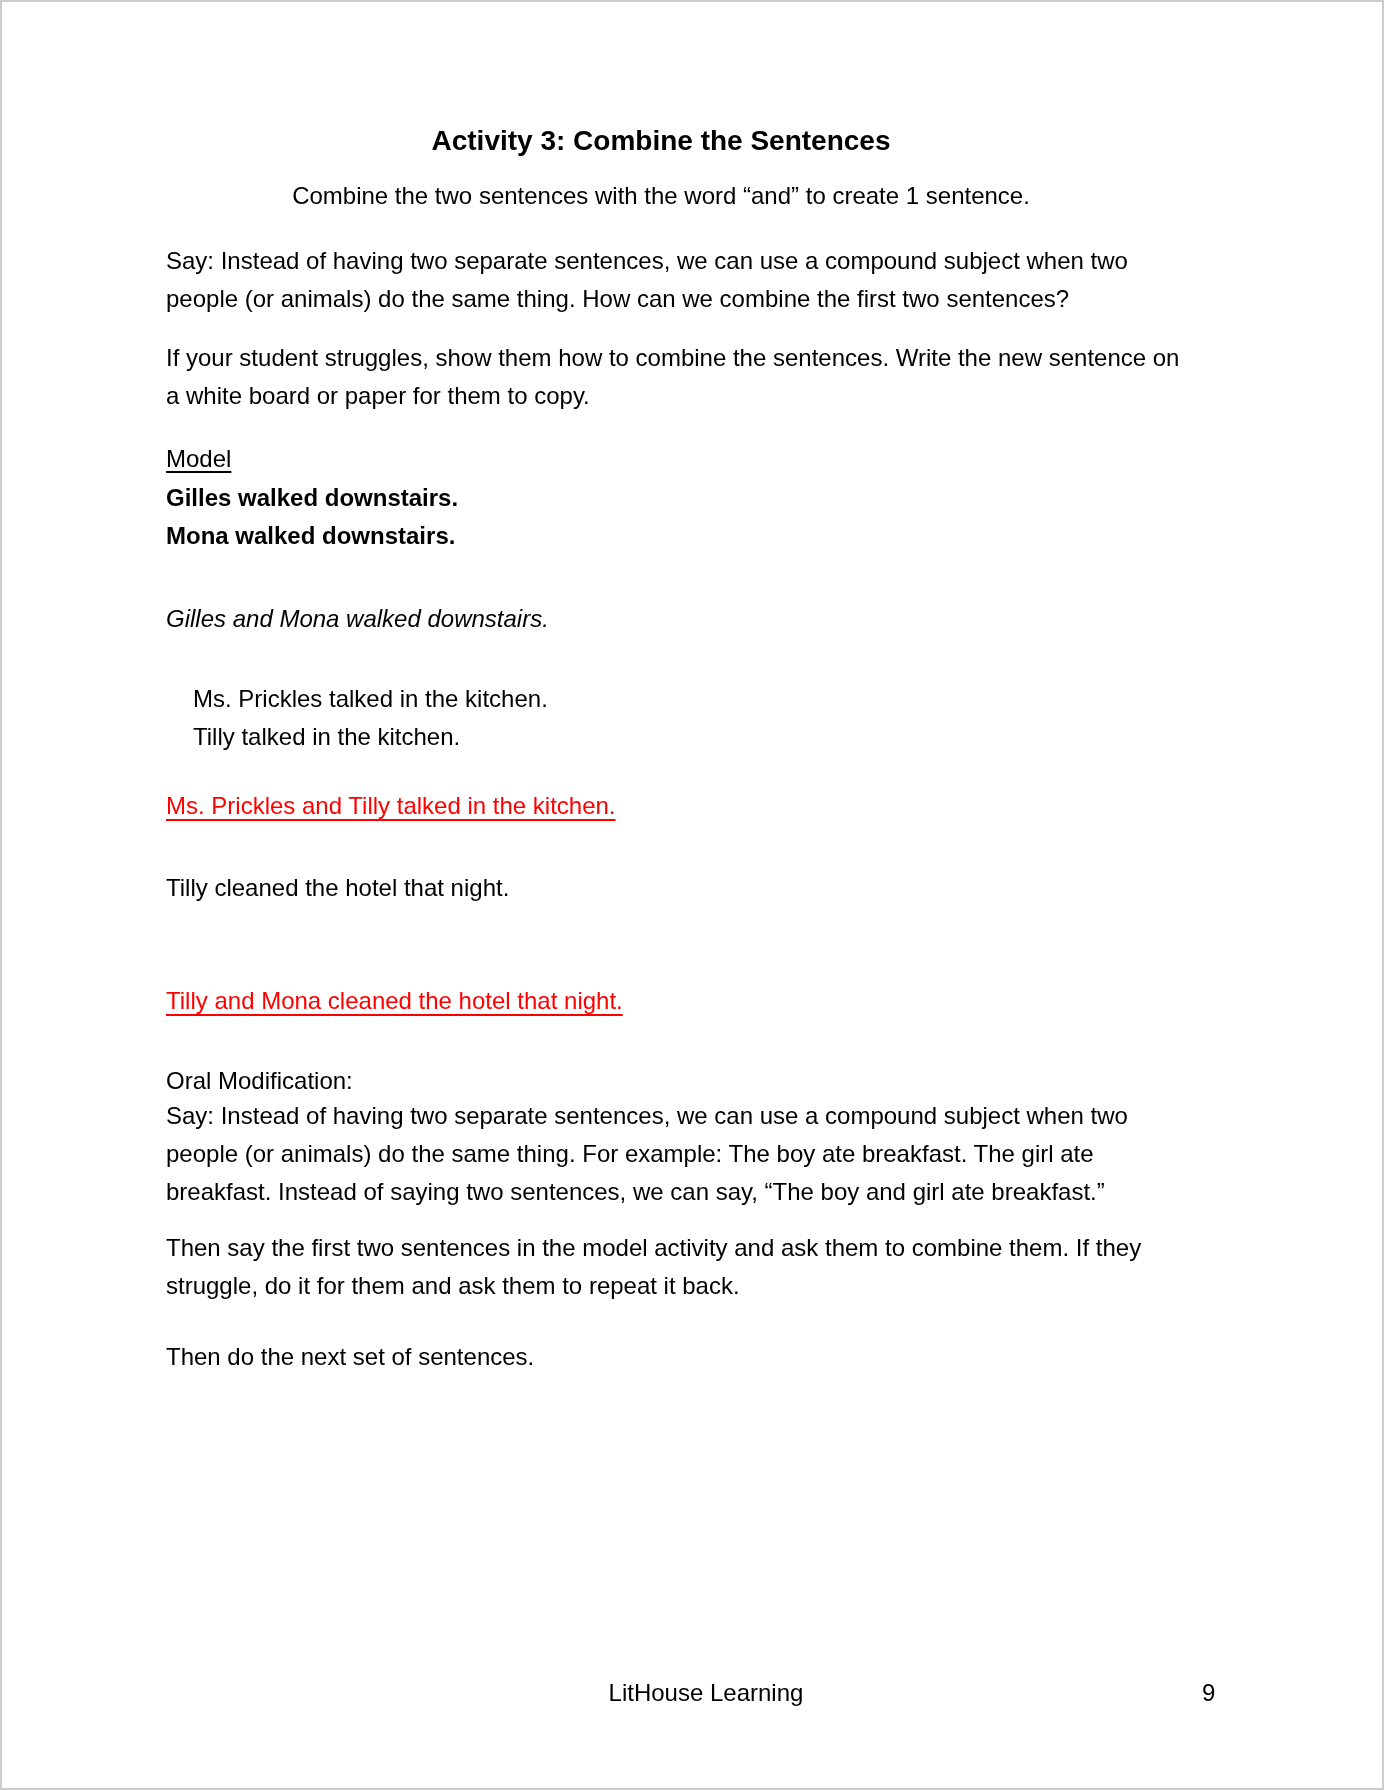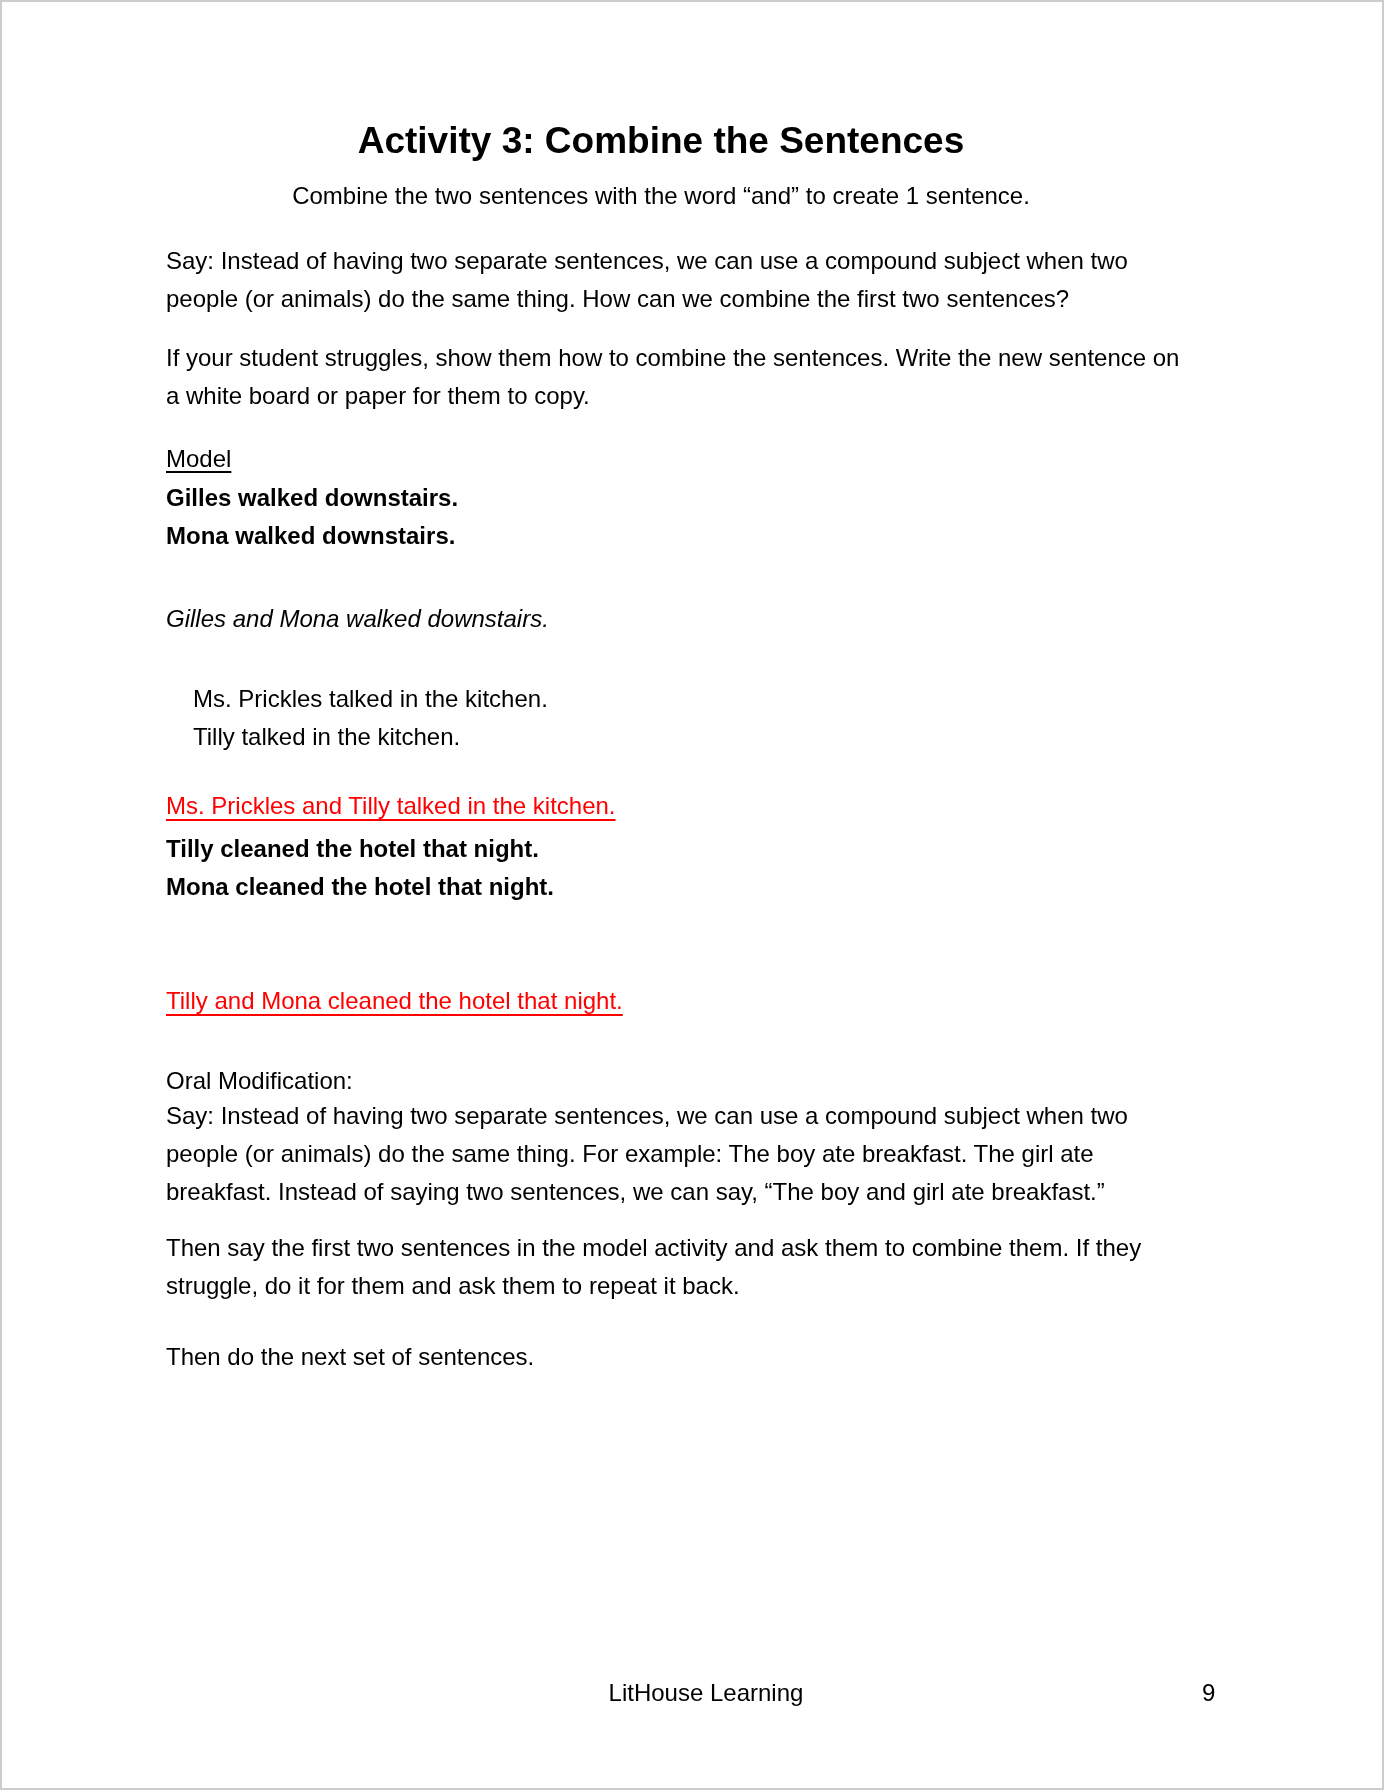--- a/index.html
+++ b/index.html
@@ -22,37 +22,37 @@
     position: absolute;
     left: 164px;
     width: 990px;
     font-size: 24px;
     line-height: 38px;
     white-space: nowrap;
   }
   .centered { text-align: center; }
   .doc-title {
     top: 116px;
-    font-size: 37px;
+    font-size: 28px;
     line-height: 46px;
     font-weight: bold;
   }
   .doc-subtitle { top: 175px; }
   .para-say      { top: 240px; }
   .para-support  { top: 337px; }
   .model-heading { top: 438px; }
   .model-heading span {
     text-decoration: underline;
     text-underline-offset: 4px;
   }
   .pair-1 { top: 477px; font-weight: bold; }
   .answer-1 { top: 590px; font-style: italic; margin-top: 8px; }
   .pair-2 { top: 678px; margin-left: 27px; }
   .answer-red-1 { top: 785px; }
-  .pair-3 { top: 828px; font-weight: bold; }
+  .pair-3 { top: 867px; }
   .answer-red-2 { top: 980px; }
   .answer-red {
     color: #ff0000;
     text-decoration: underline;
     text-underline-offset: 5px;
     text-decoration-thickness: 2px;
   }
   .oral-heading   { top: 1060px; }
   .para-oral-say  { top: 1095px; }
   .para-oral-then { top: 1227px; }
@@ -100,21 +100,20 @@
 
   <div class="block pair-2">
     <div>Ms. Prickles talked in the kitchen.</div>
     <div>Tilly talked in the kitchen.</div>
   </div>
 
   <div class="block answer-red answer-red-1">Ms. Prickles and Tilly talked in the kitchen.</div>
 
   <div class="block pair-3">
     <div>Tilly cleaned the hotel that night.</div>
-    <div>Mona cleaned the hotel that night.</div>
   </div>
 
   <div class="block answer-red answer-red-2">Tilly and Mona cleaned the hotel that night.</div>
 
   <div class="block oral-heading">Oral Modification:</div>
 
   <div class="block para-oral-say">
     <div>Say: Instead of having two separate sentences, we can use a compound subject when two</div>
     <div>people (or animals) do the same thing. For example: The boy ate breakfast. The girl ate</div>
     <div>breakfast. Instead of saying two sentences, we can say, “The boy and girl ate breakfast.”</div>

